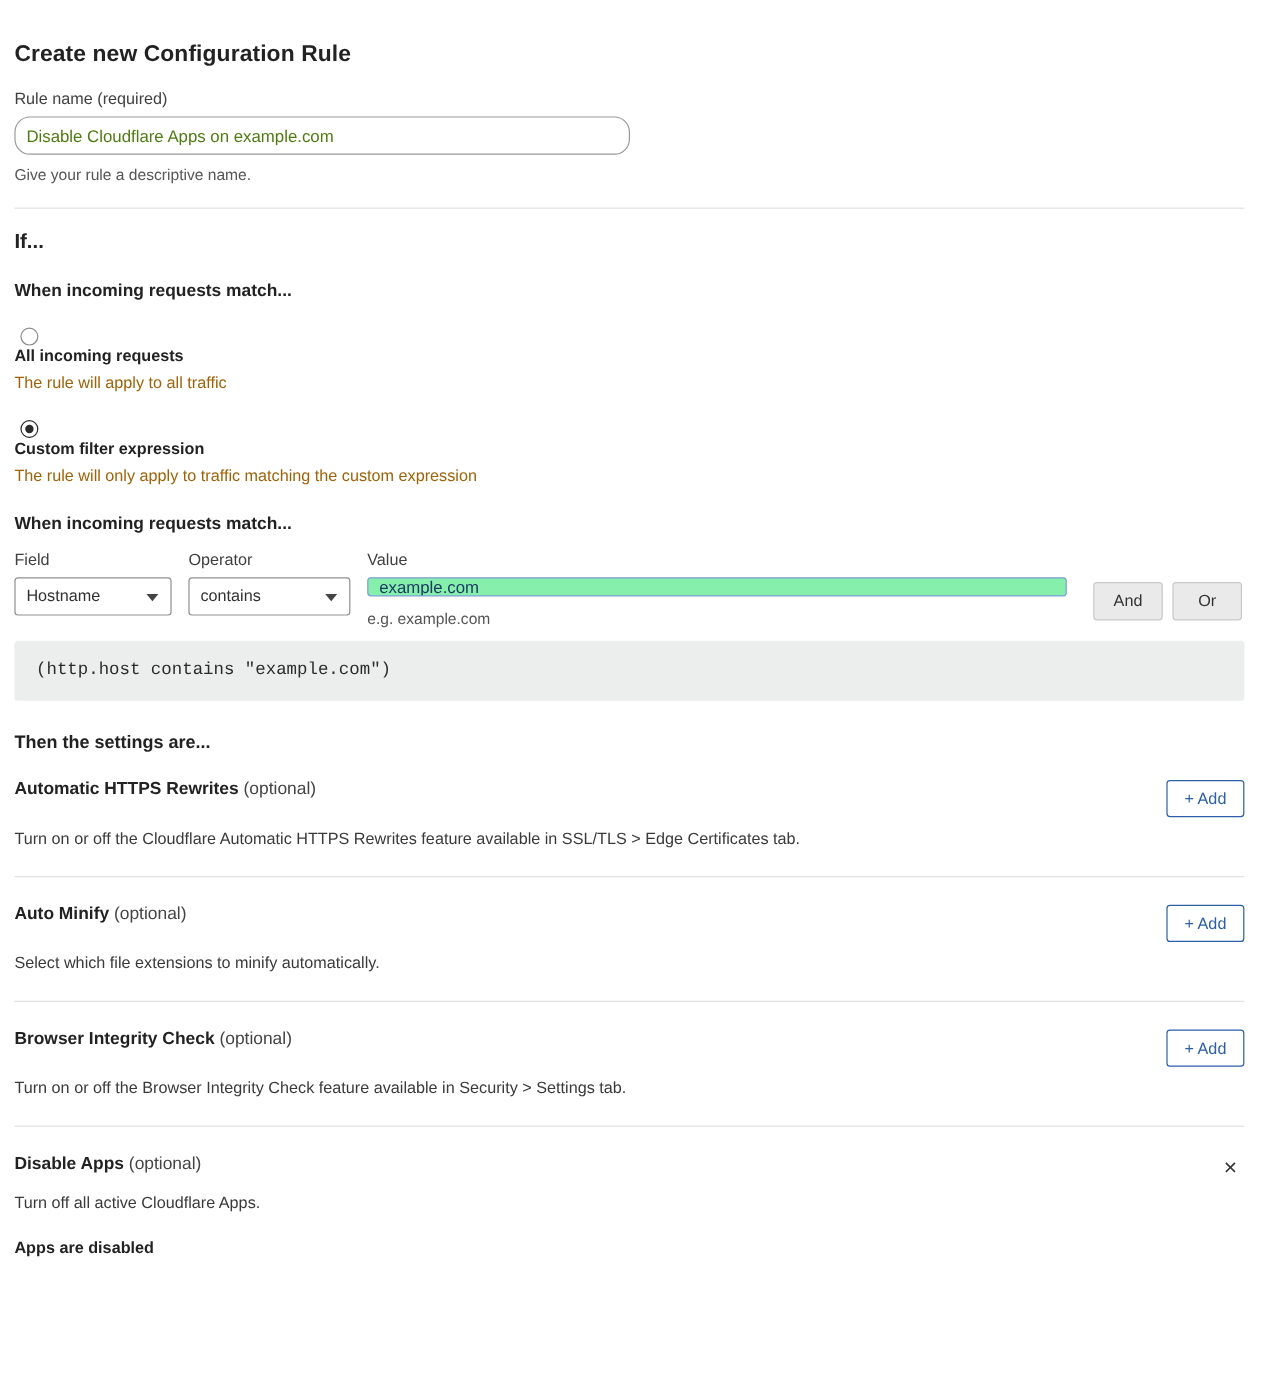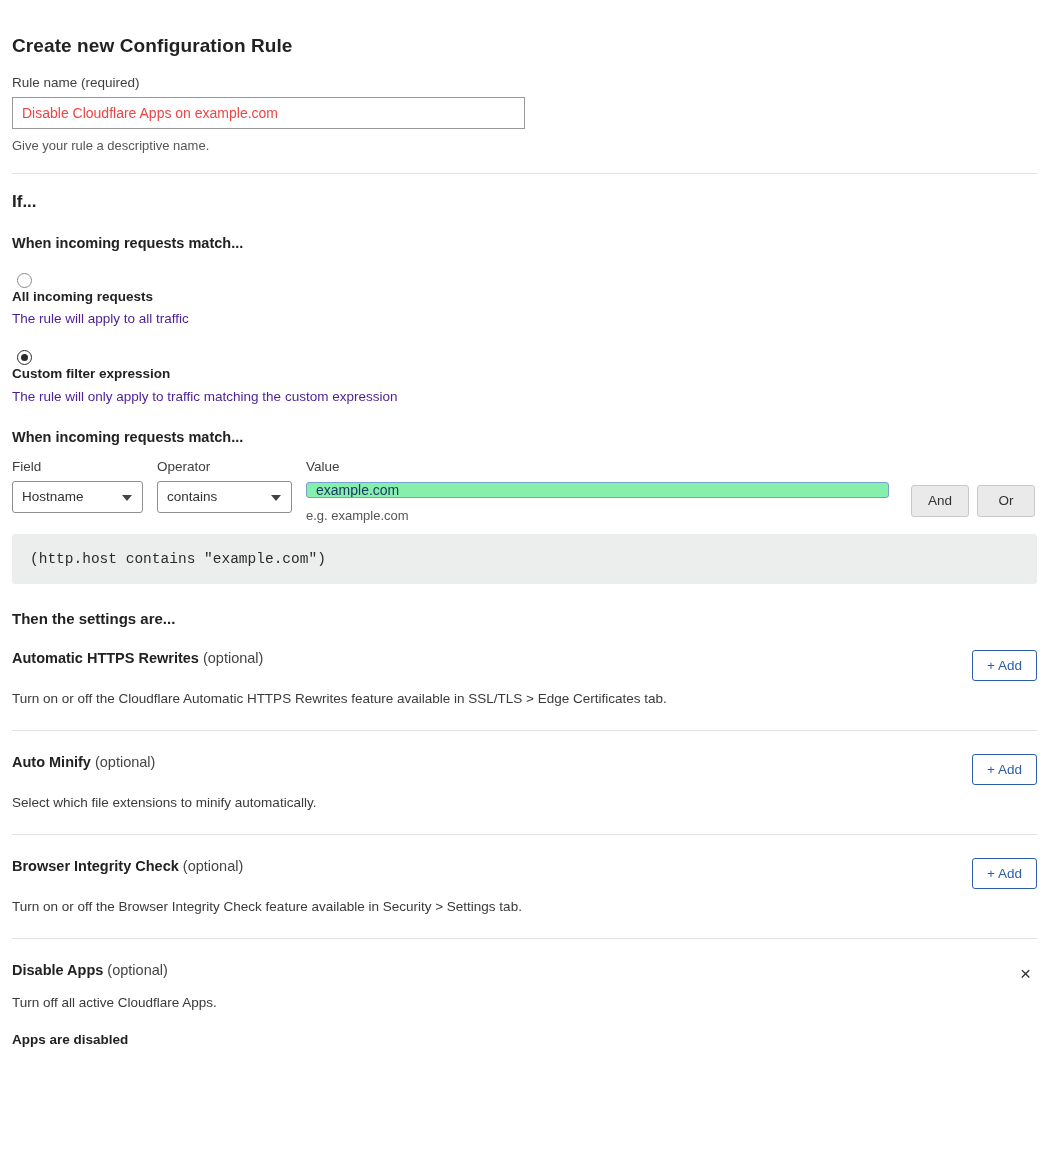--- a/index.html
+++ b/index.html
@@ -28,25 +28,25 @@
   }
   .field-label {
     font-size: 13.5px;
     color: #404040;
     margin-bottom: 7px;
   }
   .text-input {
     width: 513px;
     height: 32px;
     border: 1px solid #999;
-    border-radius: 0;
+    border-radius: 13px;
     padding: 4px 9px;
     font-size: 14px;
     font-family: "Liberation Sans", sans-serif;
-    color: #ef4444;
+    color: #4d7c0f;
     background: #fff;
     display: block;
   }
   .help-text {
     font-size: 13px;
     color: #555;
     margin-top: 9px;
   }
   .divider {
     border: none;
@@ -94,21 +94,21 @@
     top: 3px;
   }
   .radio-texts { line-height: 1.35; }
   .radio-title {
     font-size: 13.5px;
     font-weight: bold;
     color: #222;
   }
   .radio-desc {
     font-size: 13.5px;
-    color: #4c1d95;
+    color: #a16207;
     margin-top: 4px;
   }
   .expr-row {
     display: flex;
     align-items: flex-start;
     margin-top: 14px;
     gap: 0;
   }
   .col { margin-right: 14px; }
   .col-label {

